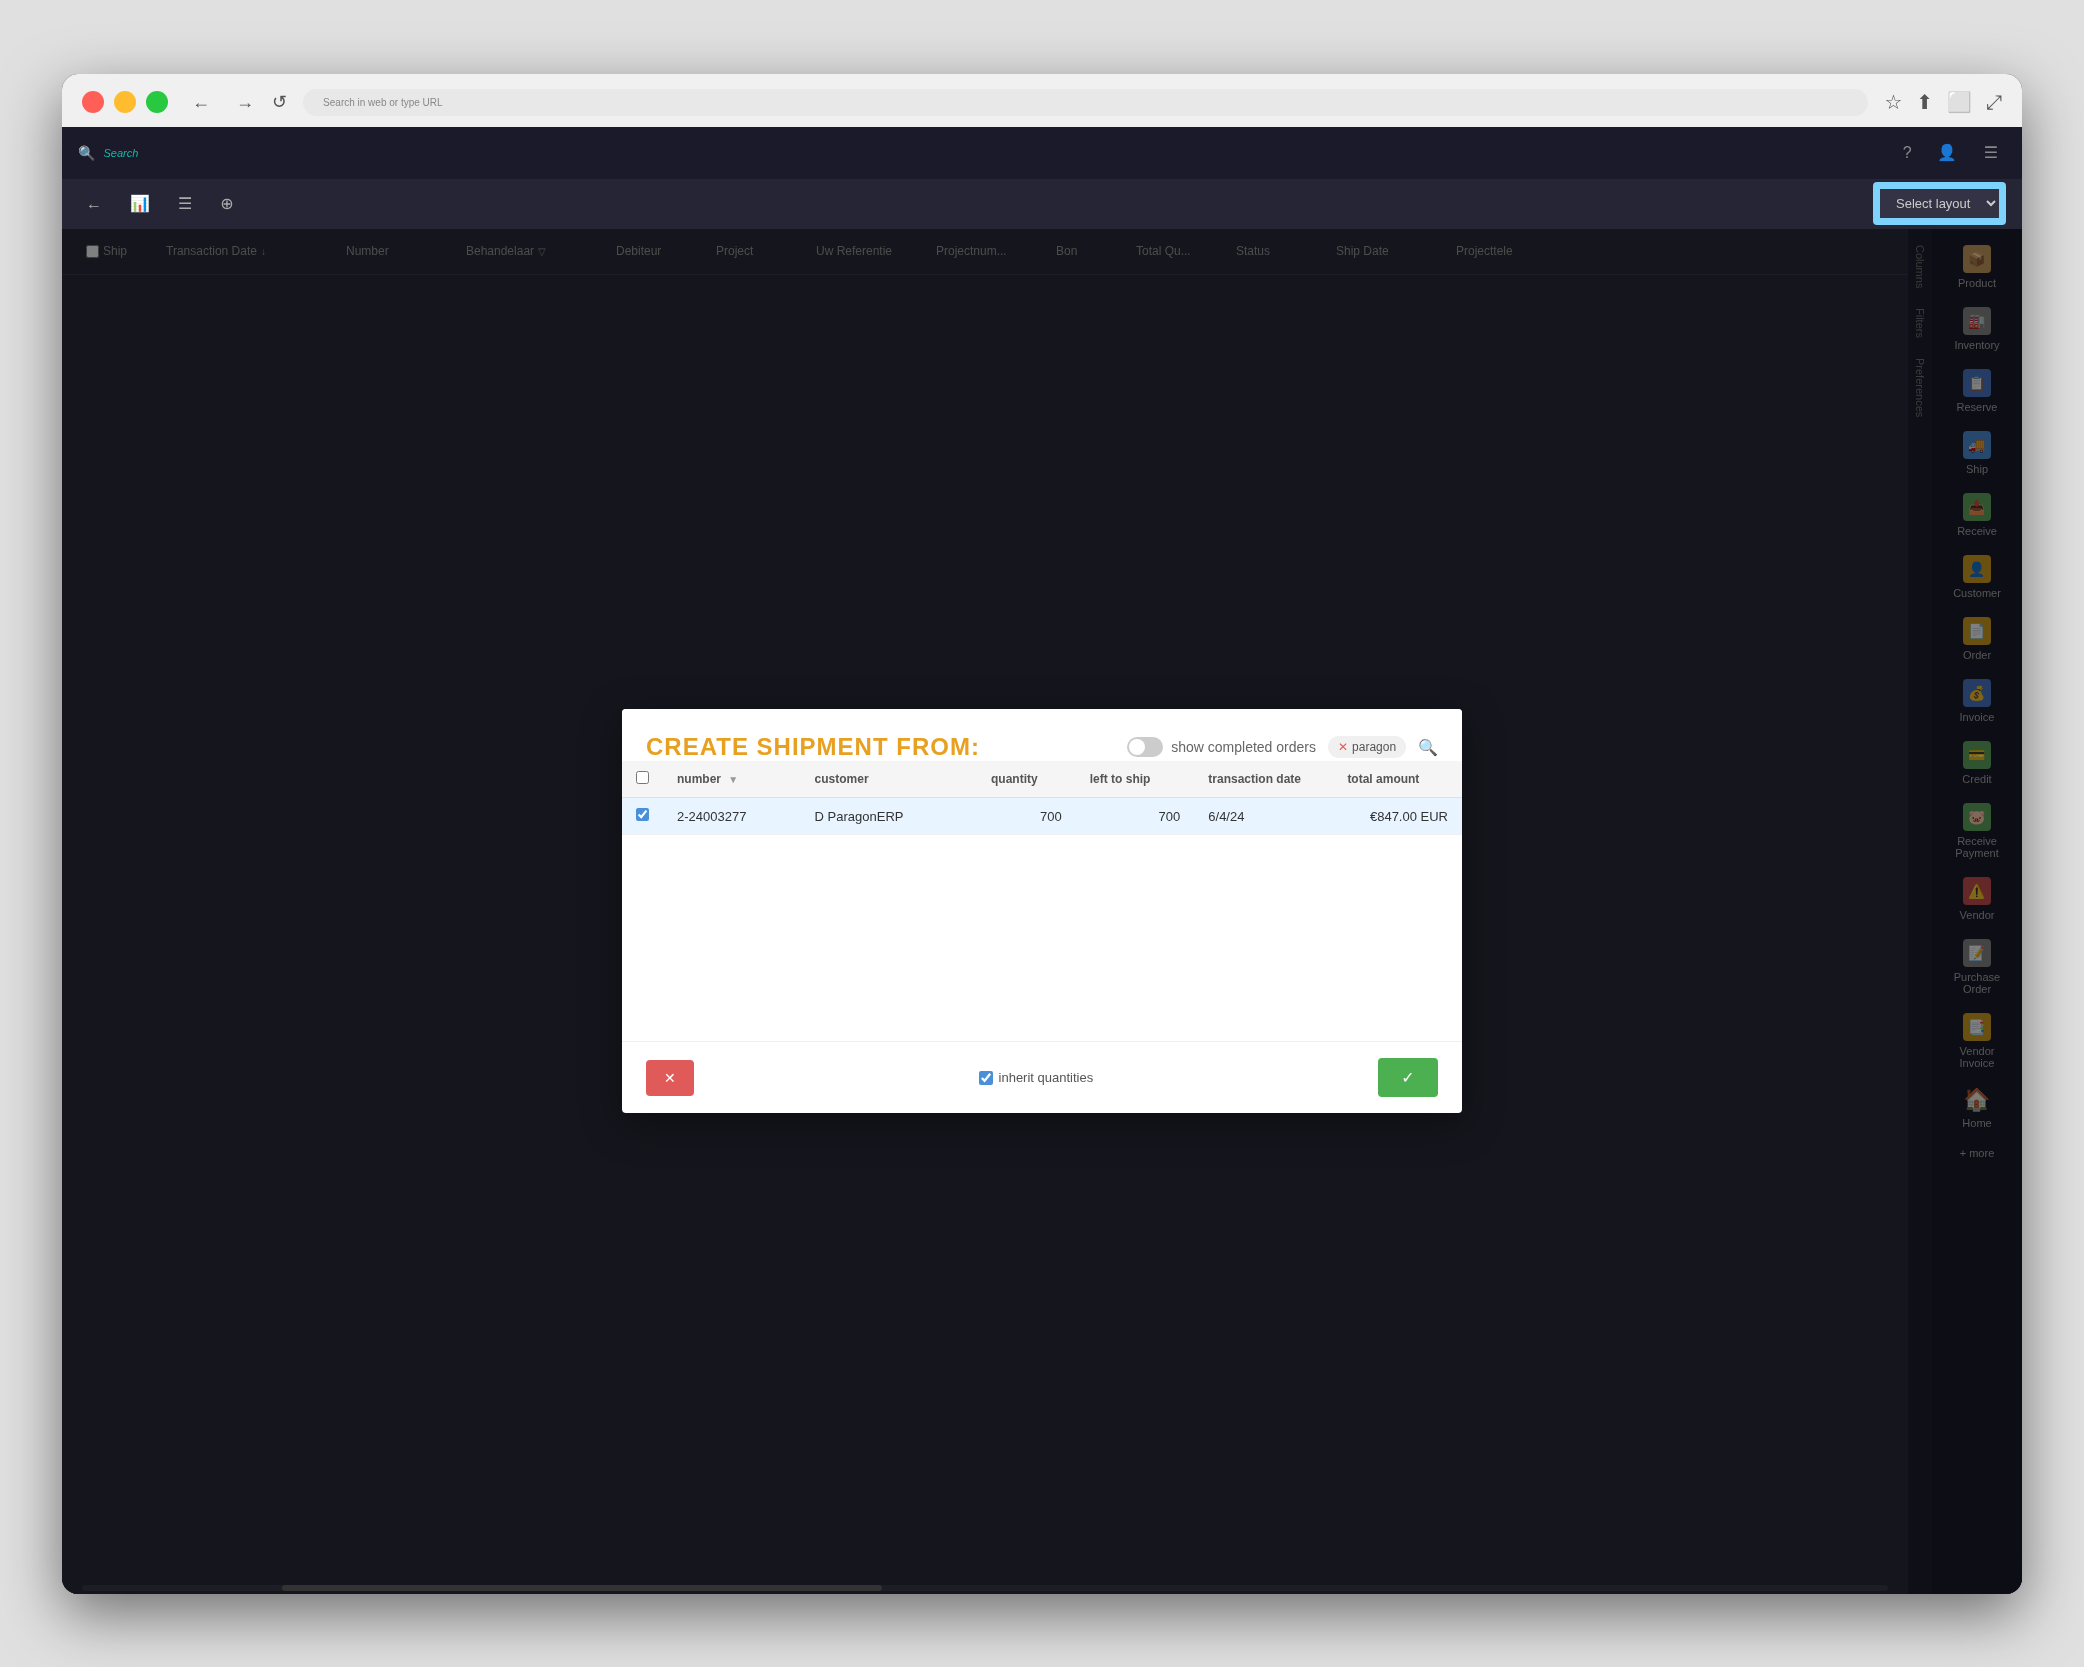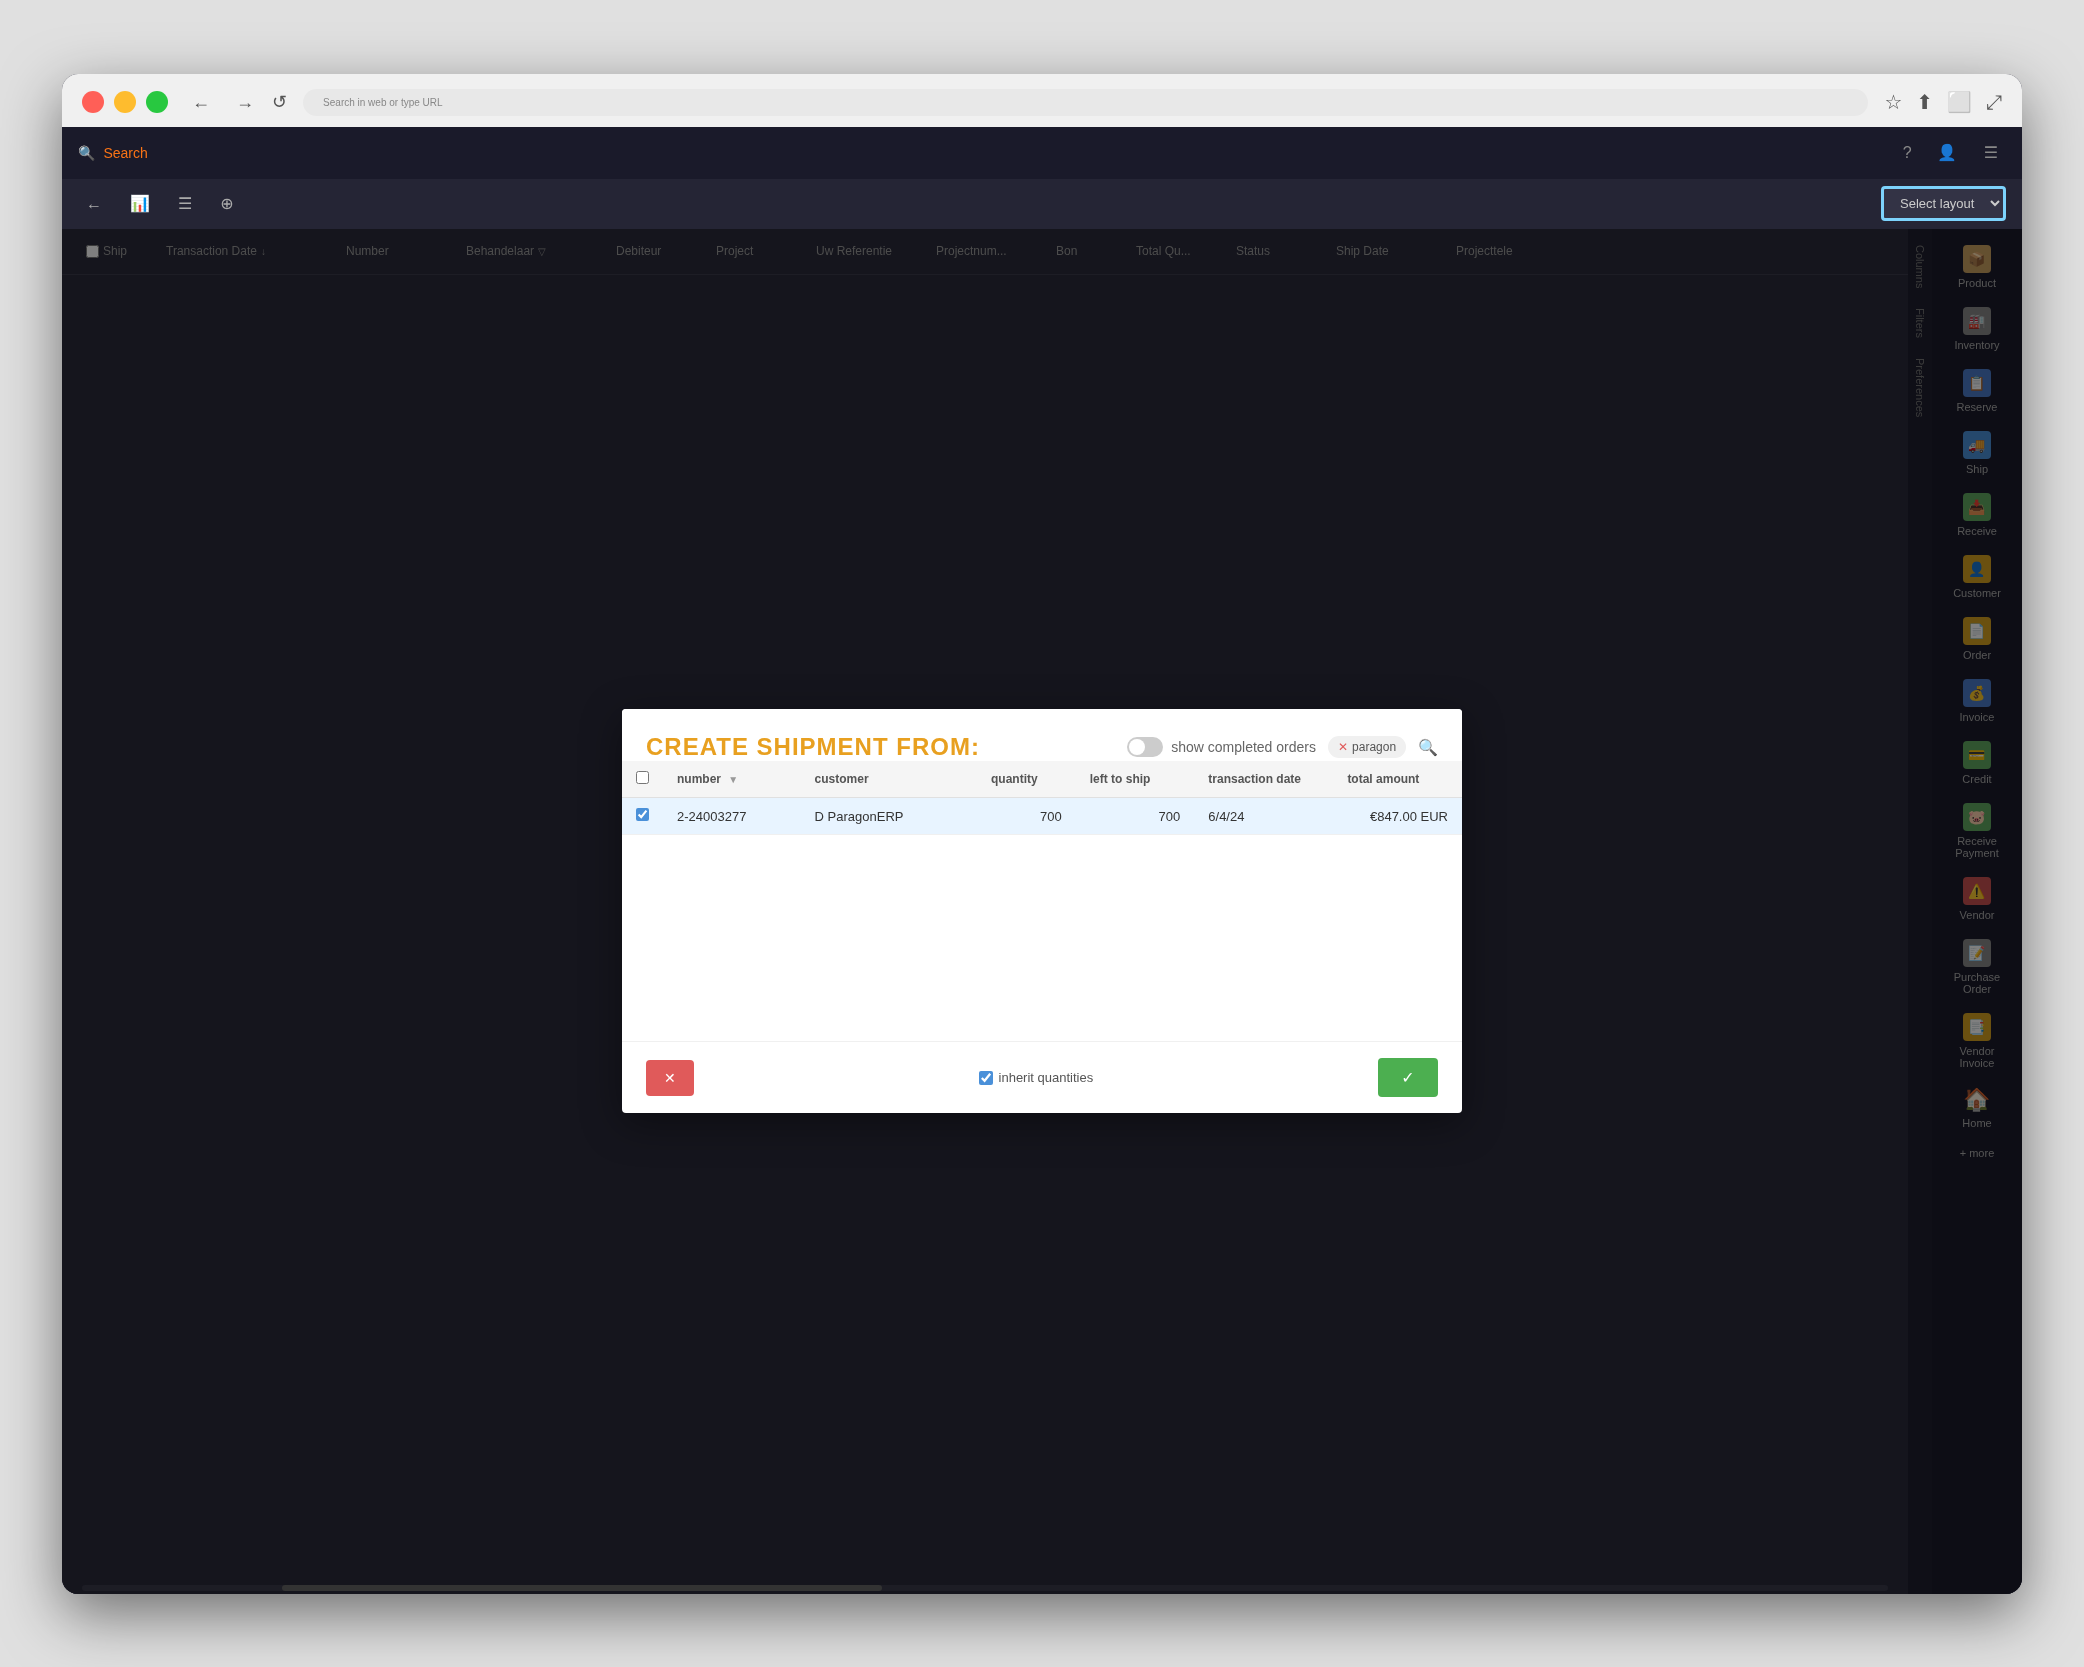--- a/index.html
+++ b/index.html
@@ -90,21 +90,21 @@
       gap: 12px;
       flex-shrink: 0;
     }
     .toolbar-btn {
       background: none; border: none; cursor: pointer;
       color: #aaa; font-size: 16px; padding: 6px 8px;
     }
     .layout-select {
       margin-left: auto;
       background: #333345;
-      border: 3px solid #7dd3fc;
+      border: 7px solid #7dd3fc;
       color: #ccc;
       padding: 6px 12px;
       border-radius: 4px;
       font-size: 13px;
     }
 
     
     .main-area {
       flex: 1;
       display: flex;
@@ -430,21 +430,21 @@
       <button class="browser-action-btn">⬜</button>
       <button class="browser-action-btn">⤢</button>
     </div>
   </div>
 
   <div class="app-container">
 
     <div class="top-bar">
       <div class="search-area">
         <span class="search-icon-top">🔍</span>
-        <span style="color:#f97316;font-size:14px;">Search</span>
+        <span style="color:#14b8a6;font-size:11px;font-style:italic;">Search</span>
       </div>
       <div style="margin-left:auto;display:flex;gap:10px;align-items:center;">
         <button class="toolbar-btn" style="color:#888;">?</button>
         <button class="toolbar-btn" style="color:#888;">👤</button>
         <button class="toolbar-btn" style="color:#888;">☰</button>
       </div>
     </div>
 
     <div class="toolbar">
       <button class="toolbar-btn">←</button>

